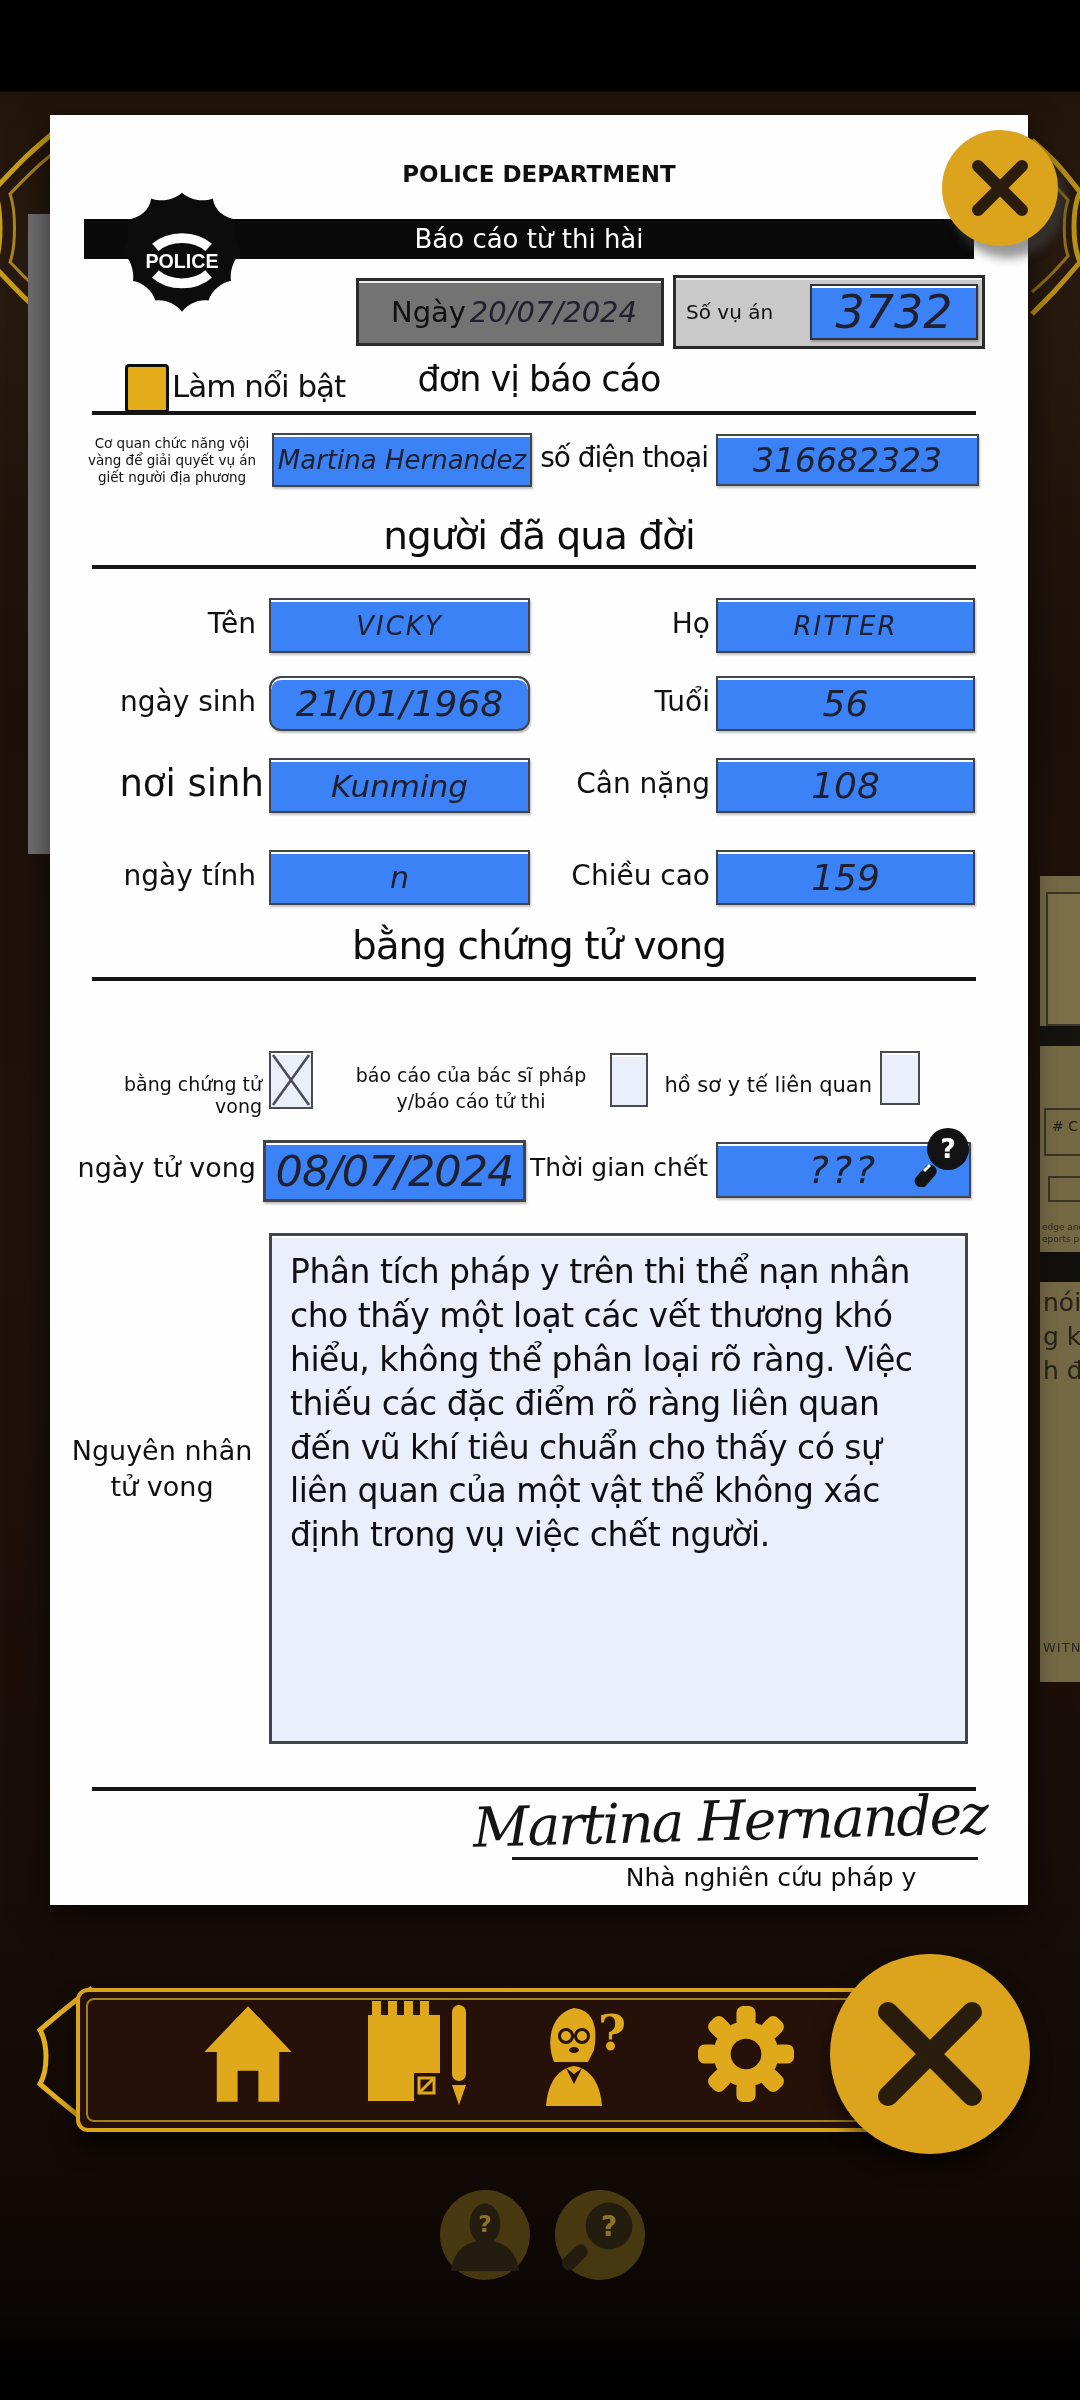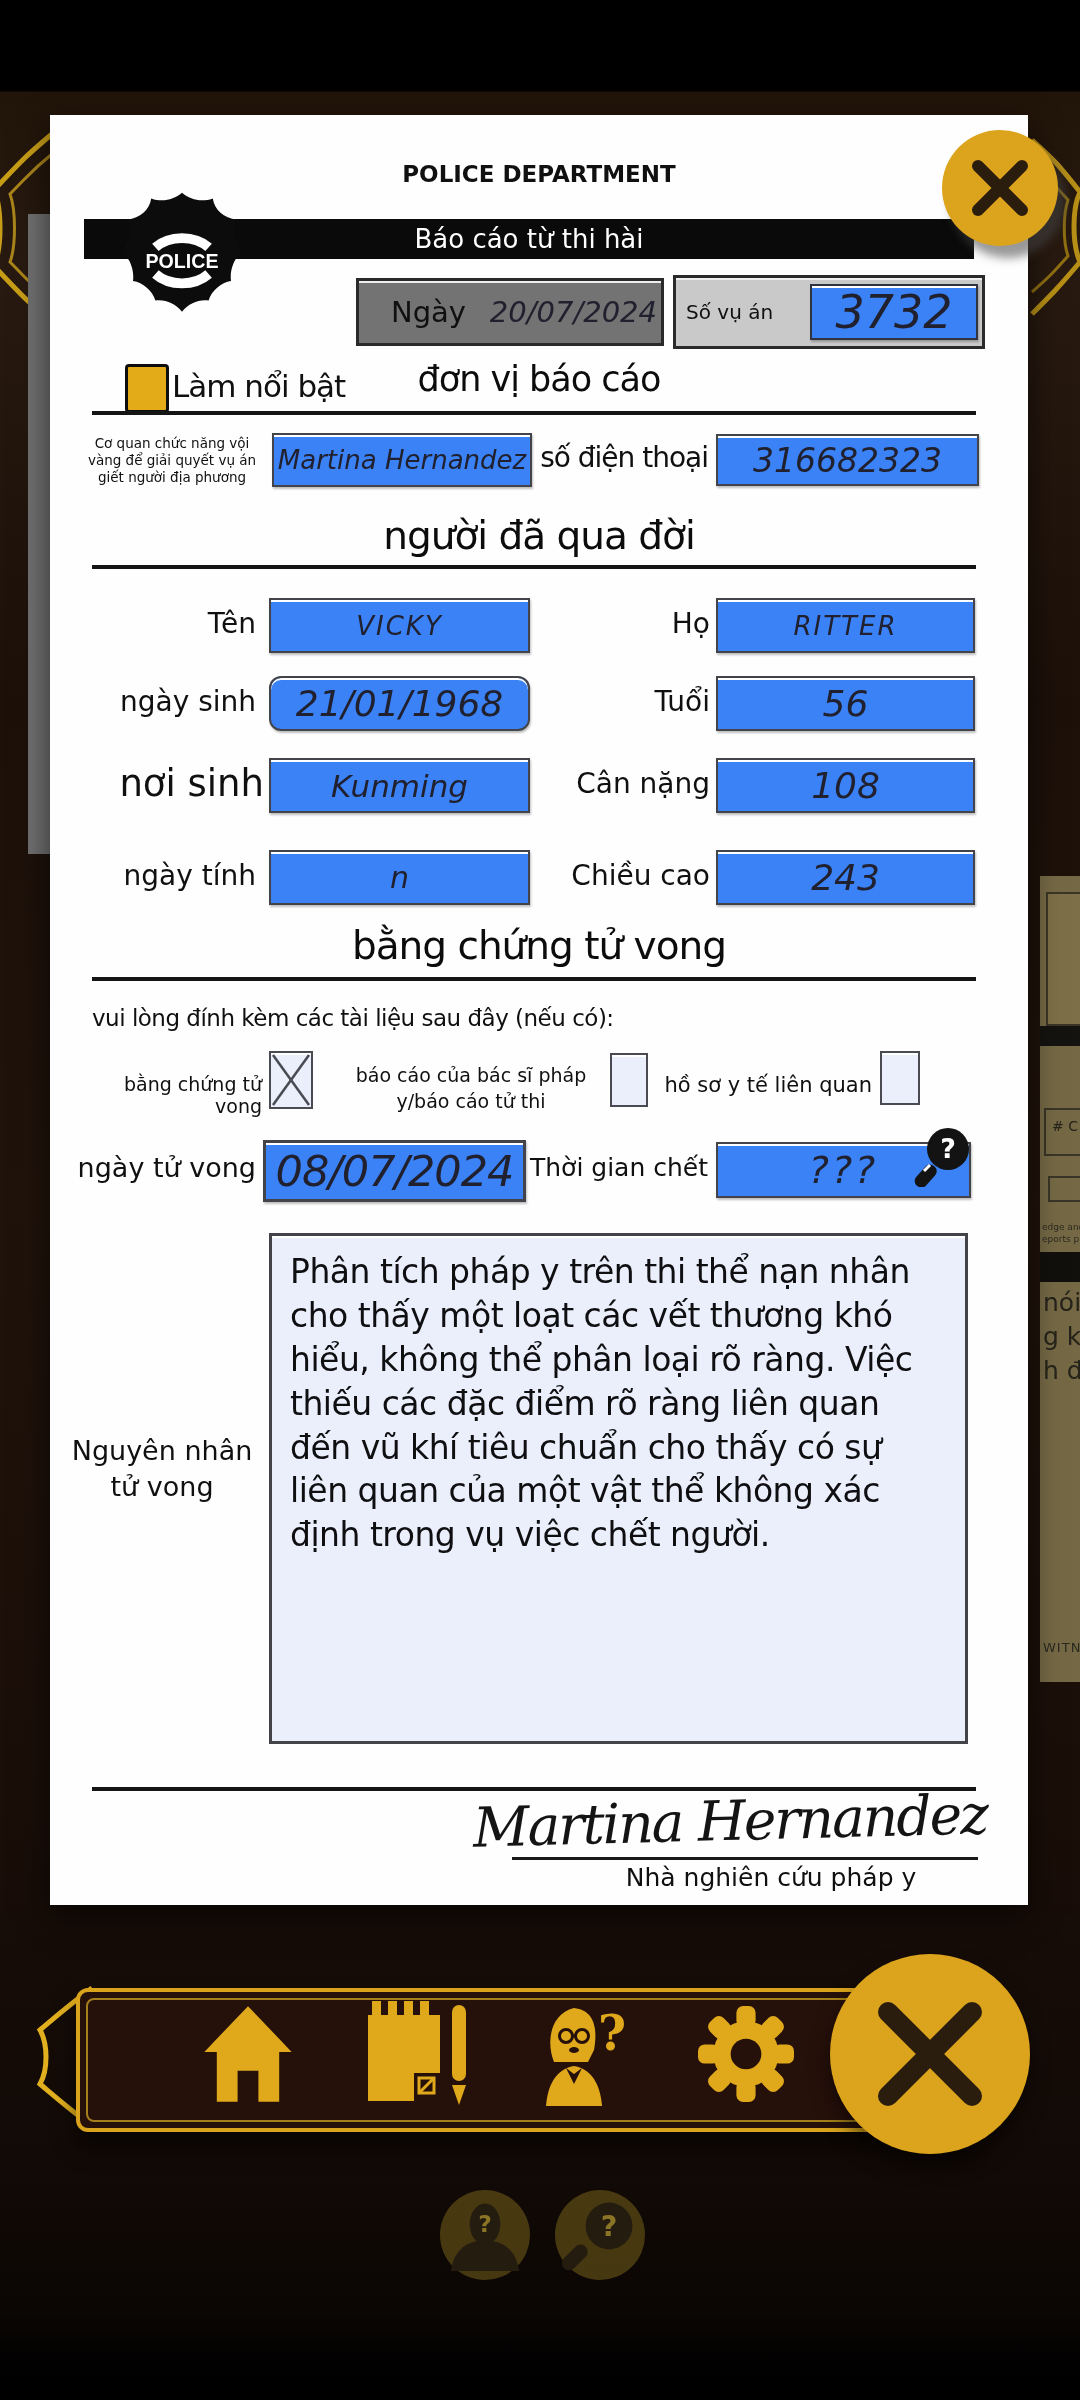--- a/index.html
+++ b/index.html
@@ -55,21 +55,21 @@
 
     <svg class="abs" style="left:62px;top:74px;" width="140" height="142" viewBox="0 0 100 100">
       <path d="M50 2 C56 7 64 9 72 6 C73 14 80 20 89 21 C86 29 88 38 93 44 C87 49 84 57 85 65 C78 66 71 72 69 79 C62 78 55 81 50 87 C45 81 38 78 31 79 C29 72 22 66 15 65 C16 57 13 49 7 44 C12 38 14 29 11 21 C20 20 27 14 28 6 C36 9 44 7 50 2 Z" fill="#0c0c0c"></path>
       <path d="M31 41 A25 19 0 0 1 69 41" stroke="#ffffff" stroke-width="7" fill="none"></path>
       <path d="M31 60 A25 19 0 0 0 69 60" stroke="#ffffff" stroke-width="7" fill="none"></path>
       <text x="50" y="56" text-anchor="middle" font-size="14" font-weight="bold" fill="#ffffff" font-family="Liberation Sans, sans-serif">POLICE</text>
     </svg>
 
     <div class="abs" style="left:306px;top:163px;width:302px;height:62px;background:#737373;border:3px solid #2a2a2a;box-shadow:inset 0 2px 0 #eee;display:flex;align-items:center;">
       <span class="lbl" style="font-size:29px;margin-left:32px;">Ngày</span>
-      <span class="hand" style="font-size:29px;margin-left:auto;margin-right:4px;">20/07/2024</span>
+      <span class="hand" style="font-size:29px;margin-left:auto;margin-right:24px;">20/07/2024</span>
     </div>
     <div class="abs" style="left:623px;top:160px;width:306px;height:68px;background:#c9c9c9;border:3px solid #2a2a2a;box-shadow:inset 0 2px 0 #eee;display:flex;align-items:center;">
       <span class="lbl" style="font-size:20px;margin-left:10px;white-space:nowrap;">Số vụ án</span>
       <span class="inp hand" style="width:164px;height:52px;margin-left:auto;margin-right:4px;font-size:46px;border-color:#2f3440;">3732</span>
     </div>
 
     <div class="abs" style="left:75px;top:249px;width:38px;height:43px;background:#e2ab17;border:3px solid #0d0d0d;border-radius:4px;"></div>
     <div class="abs lbl" style="left:122px;top:249px;height:44px;line-height:44px;font-size:31px;letter-spacing:-1px;">Làm nổi bật</div>
     <div class="abs sec" style="left:200px;right:200px;top:244px;font-size:35px;">đơn vị báo cáo</div>
     <div class="abs rule" style="left:42px;top:296px;width:884px;"></div>
@@ -112,26 +112,25 @@
     <div class="abs inp" style="left:666px;top:643px;width:255px;height:51px;">
         <span class="hand" style="font-size:36px;">108</span>
       </div>
 
     <div class="abs lbl rightlbl" style="left:0;top:735px;width:206px;height:51px;line-height:51px;font-size:28px;">ngày tính</div>
     <div class="abs inp" style="left:219px;top:735px;width:257px;height:51px;">
         <span class="hand" style="font-size:30px;">n</span>
       </div>
     <div class="abs lbl rightlbl" style="left:480px;top:735px;width:180px;height:51px;line-height:51px;font-size:28px;">Chiều cao</div>
     <div class="abs inp" style="left:666px;top:735px;width:255px;height:51px;">
-        <span class="hand" style="font-size:36px;">243</span>
+        <span class="hand" style="font-size:36px;">159</span>
       </div>
 
     <div class="abs sec" style="left:0;right:0;top:808px;font-size:39px;">bằng chứng tử vong</div>
     <div class="abs rule" style="left:42px;top:862px;width:884px;"></div>
-    <div class="abs lbl" style="left:42px;top:890px;font-size:23px;letter-spacing:-0.5px;">vui lòng đính kèm các tài liệu sau đây (nếu có):</div>
 
     <div class="abs lbl rightlbl" style="left:28px;top:958px;width:184px;font-size:19px;">bằng chứng tử vong</div>
     <div class="abs cb" style="left:219px;top:936px;width:40px;height:54px;">
       <svg width="40" height="54" viewBox="0 0 40 54" style="display:block;">
           <line x1="2" y1="2" x2="38" y2="52" stroke="#4a4a52" stroke-width="2.5"></line>
           <line x1="38" y1="2" x2="2" y2="52" stroke="#4a4a52" stroke-width="2.5"></line>
         </svg>
     </div>
     <div class="abs lbl" style="left:292px;top:948px;width:258px;font-size:19px;line-height:1.35;text-align:center;">báo cáo của bác sĩ pháp y/báo cáo tử thi</div>
     <div class="abs cb" style="left:560px;top:938px;width:34px;height:50px;">

